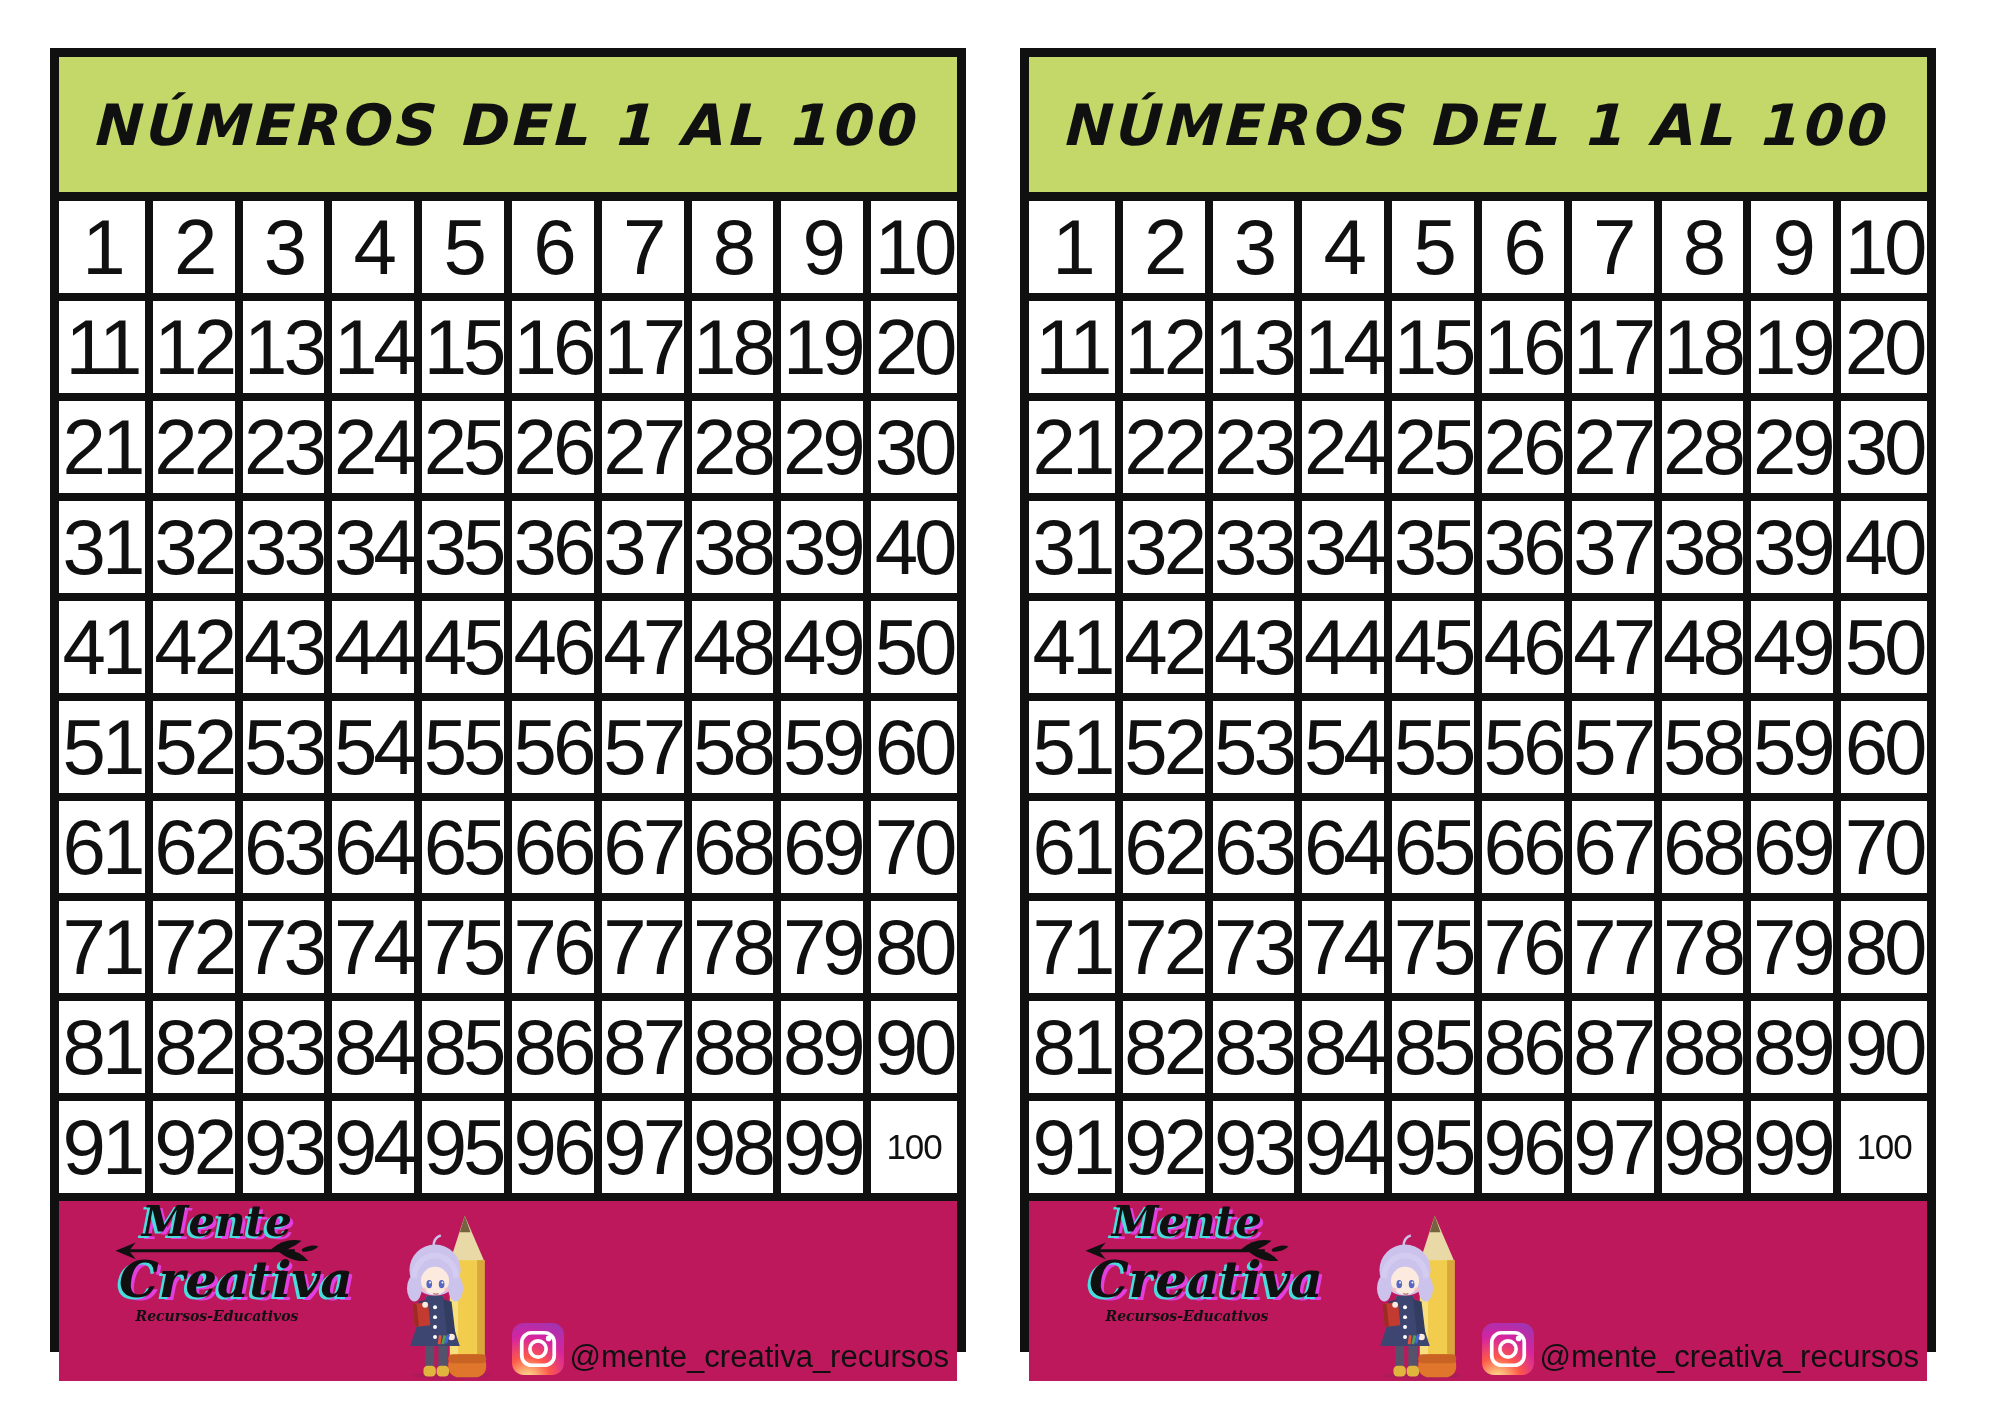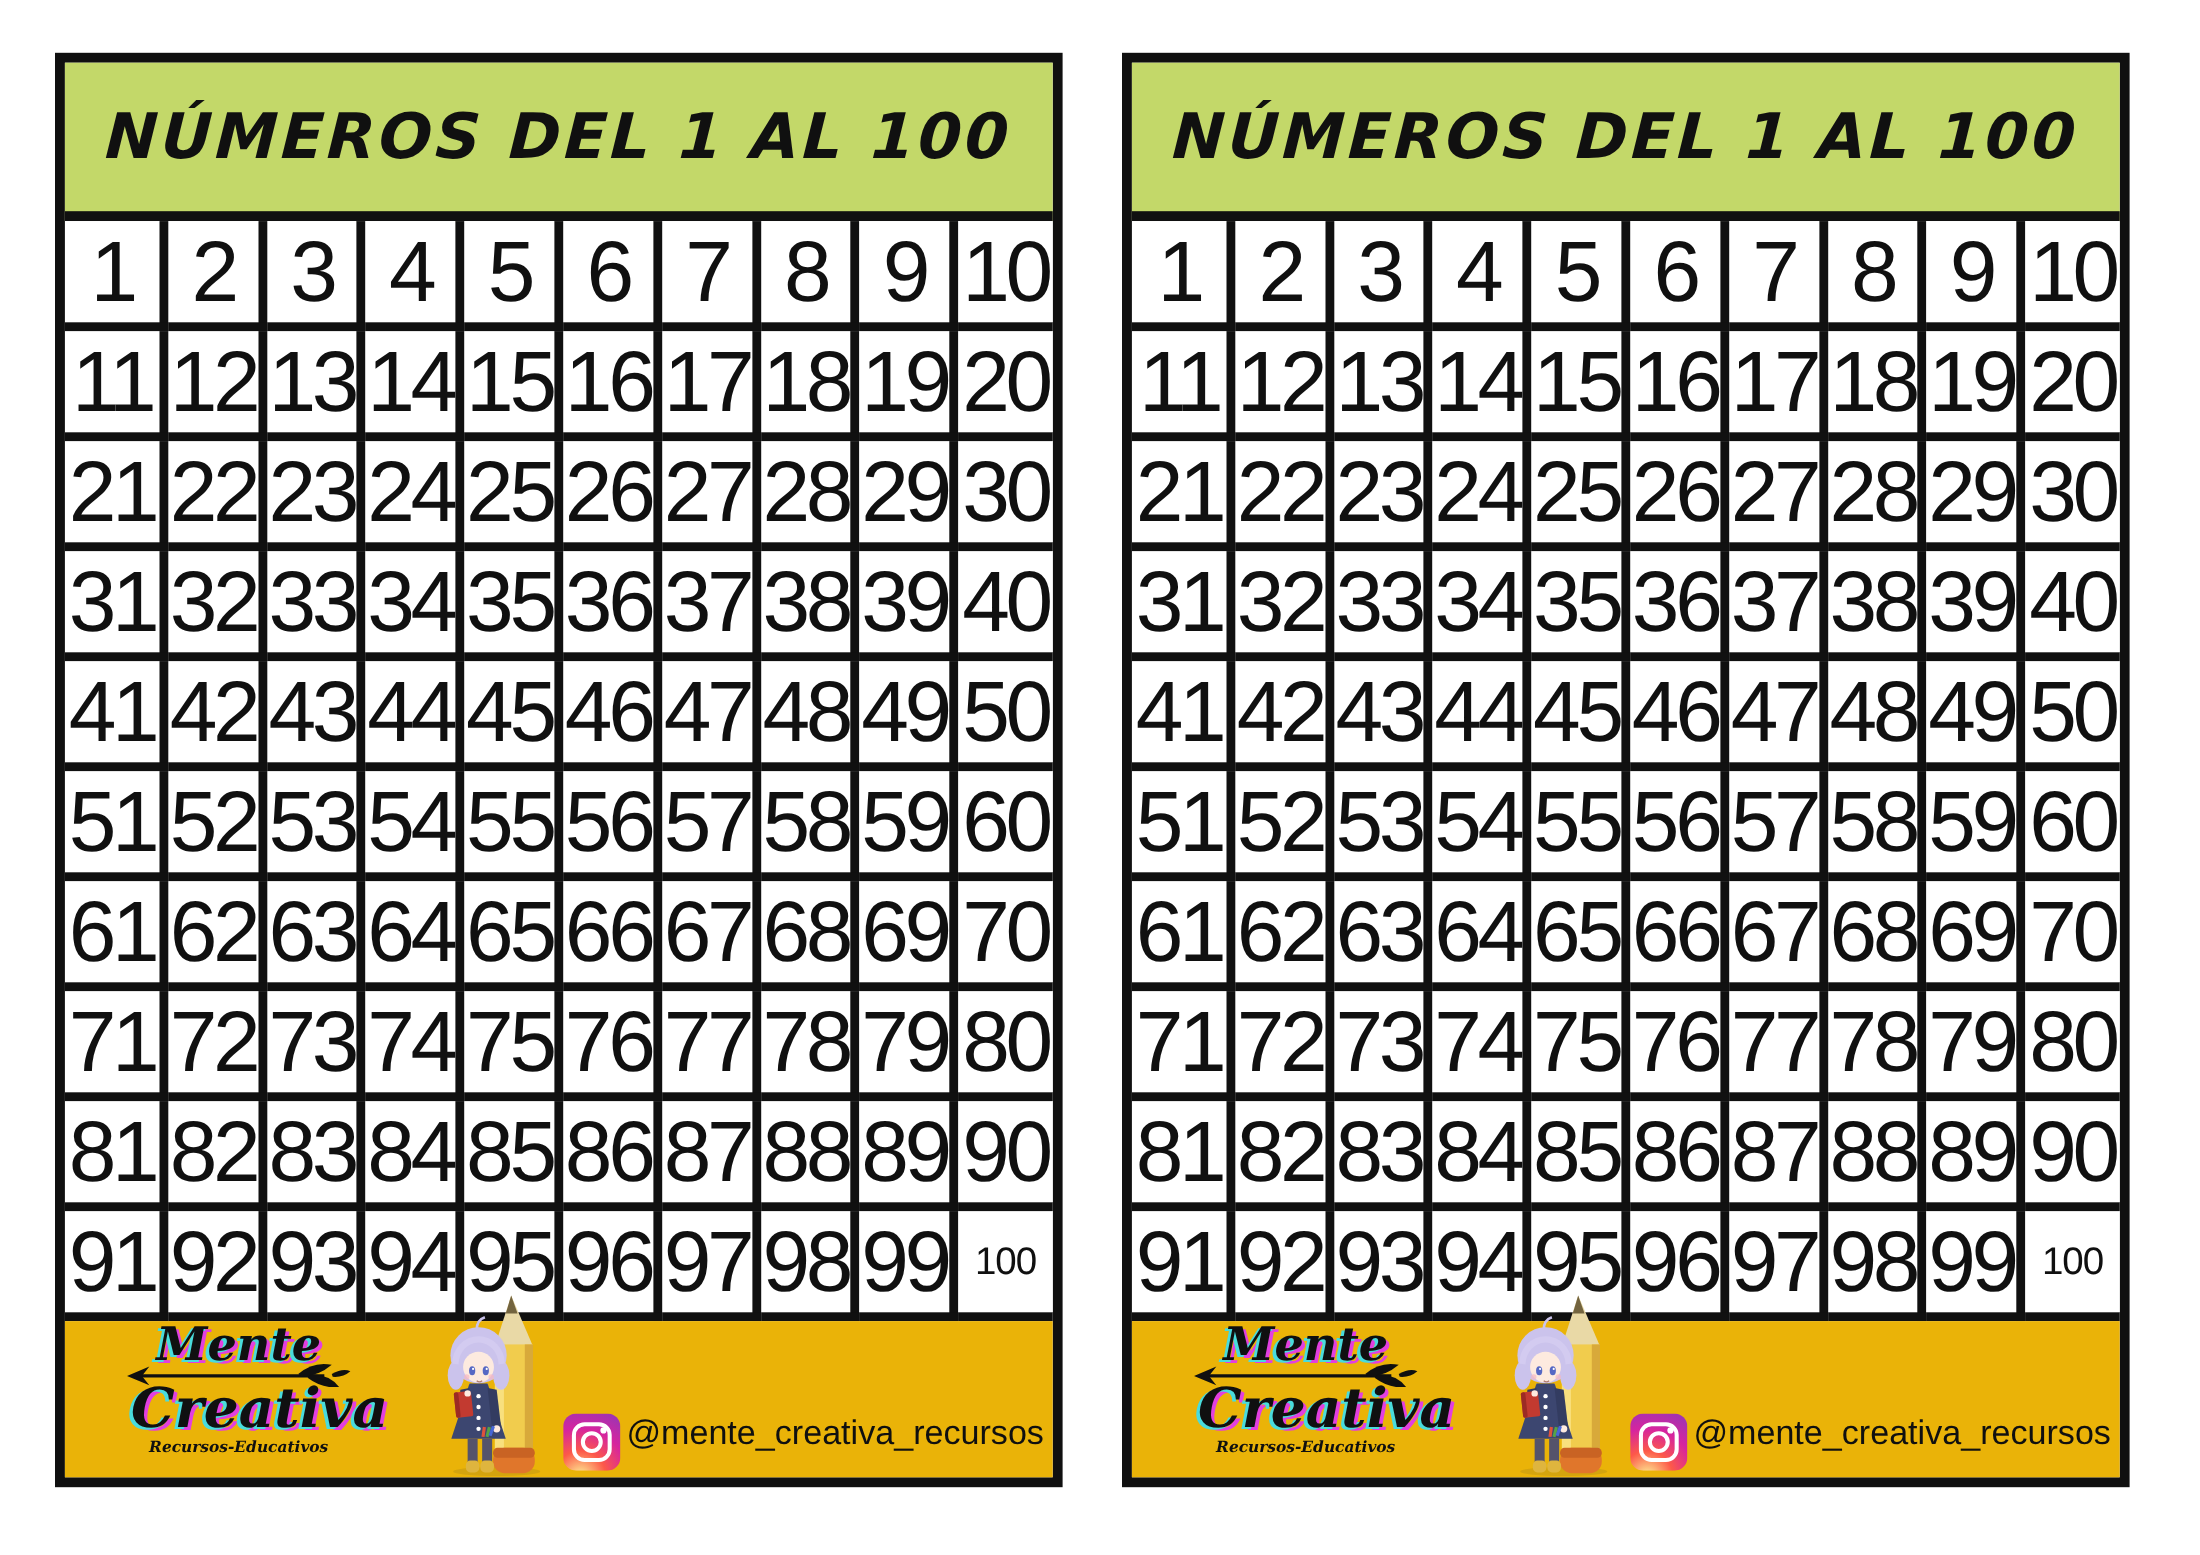--- a/index.html
+++ b/index.html
@@ -25,41 +25,41 @@
 
   table.grid{width:100%;border-collapse:collapse;table-layout:fixed;}
   table.grid td{
     height:92px;padding:0;border-right:8px solid #101010;border-bottom:8px solid #101010;
     text-align:center;vertical-align:middle;font-size:78px;line-height:92px;
     letter-spacing:-4px;color:#101010;overflow:hidden;background:#ffffff;
   }
   table.grid td:last-child{border-right:none;}
   table.grid td.small{font-size:35px;letter-spacing:-1px;}
 
-  .panel-footer{position:relative;height:142px;background:#eab308;}
+  .panel-footer{position:relative;height:180px;background:#be185d;}
 
   .logo{
     position:absolute;left:38px;top:0px;width:240px;text-align:center;
     font-family:"DejaVu Serif",serif;font-style:italic;font-weight:bold;line-height:1;
   }
   .logo-word1{
     font-size:42px;
     text-shadow:-3px 2px 0 #49dcdc,3px 3px 0 #e23fe0;
   }
   .logo-arrow{display:block;width:232px;height:22px;margin:-4px auto -6px auto;}
   .logo-word2{
     font-size:50px;
     text-shadow:-3px 2px 0 #49dcdc,3px 3px 0 #e23fe0;
     margin-left:22px;
   }
   .logo-tagline{font-size:14px;margin-top:4px;letter-spacing:0px;}
 
   .mascot{position:absolute;left:330px;bottom:2px;width:130px;height:165px;z-index:2;overflow:visible;}
 
-  .ig-row{position:absolute;right:8px;bottom:6px;display:flex;align-items:flex-start;gap:5px;}
+  .ig-row{position:absolute;right:8px;bottom:6px;display:flex;align-items:flex-end;gap:5px;}
   .ig-icon{width:52px;height:52px;display:block;}
   .ig-handle{font-size:31px;color:#101010;white-space:nowrap;}
 </style>
 </head>
 <body>
 
 <section class="panel left">
   <header class="panel-header">
     <h1 class="panel-title">NÚMEROS DEL 1 AL 100</h1>
   </header>

